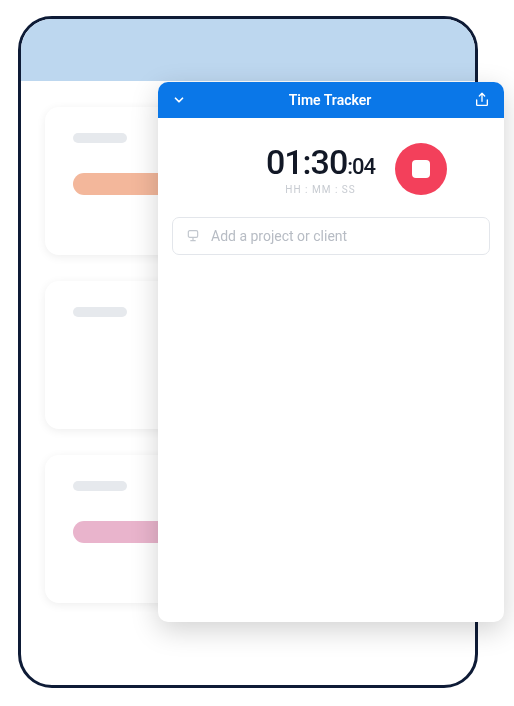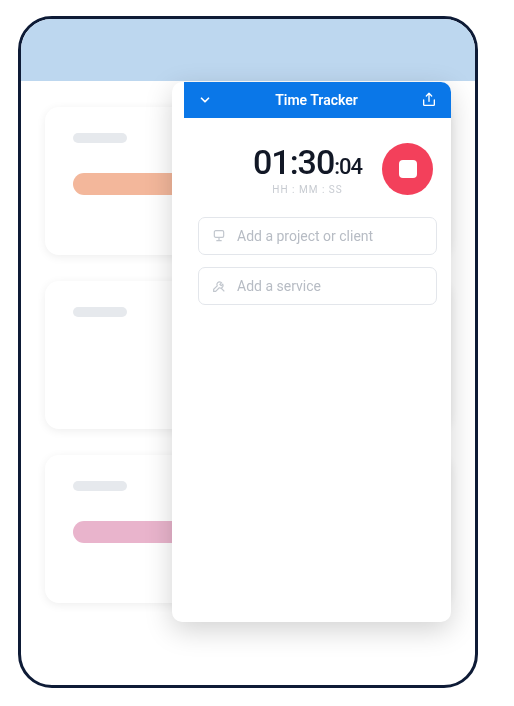--- a/index.html
+++ b/index.html
@@ -59,31 +59,30 @@
       right: -10px;
       bottom: 0;
       width: 0;
       height: 0;
       border-left: 90px solid transparent;
       border-bottom: 60px solid #c4e59f;
       transform: skewX(-10deg);
     }
     .tracker {
       position: absolute;
-      left: 172px;
+      left: 158px;
       top: 82px;
-      width: 279px;
+      width: 346px;
       height: 540px;
       background: #fff;
       border-radius: 10px;
       box-shadow: 0 8px 28px rgba(0,0,0,0.18);
       overflow: hidden;
       display: flex;
       flex-direction: column;
-      padding-left: 12px;
     }
     .tracker-header {
       background: #0a77e8;
       height: 36px;
       display: flex;
       align-items: center;
       padding: 0 14px;
       color: #fff;
     }
     .tracker-header .chev {
@@ -249,23 +248,14 @@
     <div class="field">
       <span class="ficon">
         <svg width="16" height="16" viewBox="0 0 24 24" fill="none" stroke="currentColor" stroke-width="1.8">
           <rect x="5" y="4" width="14" height="10" rx="2"></rect>
           <line x1="12" y1="14" x2="12" y2="19"></line>
           <line x1="8" y1="19" x2="16" y2="19"></line>
         </svg>
       </span>
       <input type="text" placeholder="Add a project or client" style="">
     </div>
-    <div class="field">
-      <span class="ficon">
-        <svg width="16" height="16" viewBox="0 0 24 24" fill="none" stroke="currentColor" stroke-width="1.8">
-          <path d="M14.7 6.3a4 4 0 0 0-5.4 5.4L4 17v3h3l5.3-5.3a4 4 0 0 0 5.4-5.4l-2.3 2.3-2-2 2.3-2.3z"></path>
-          <line x1="15" y1="15" x2="20" y2="20"></line>
-        </svg>
-      </span>
-      <input type="text" placeholder="Add a service" style="">
-    </div>
   </div>
 </div>
 
 </body></html>

